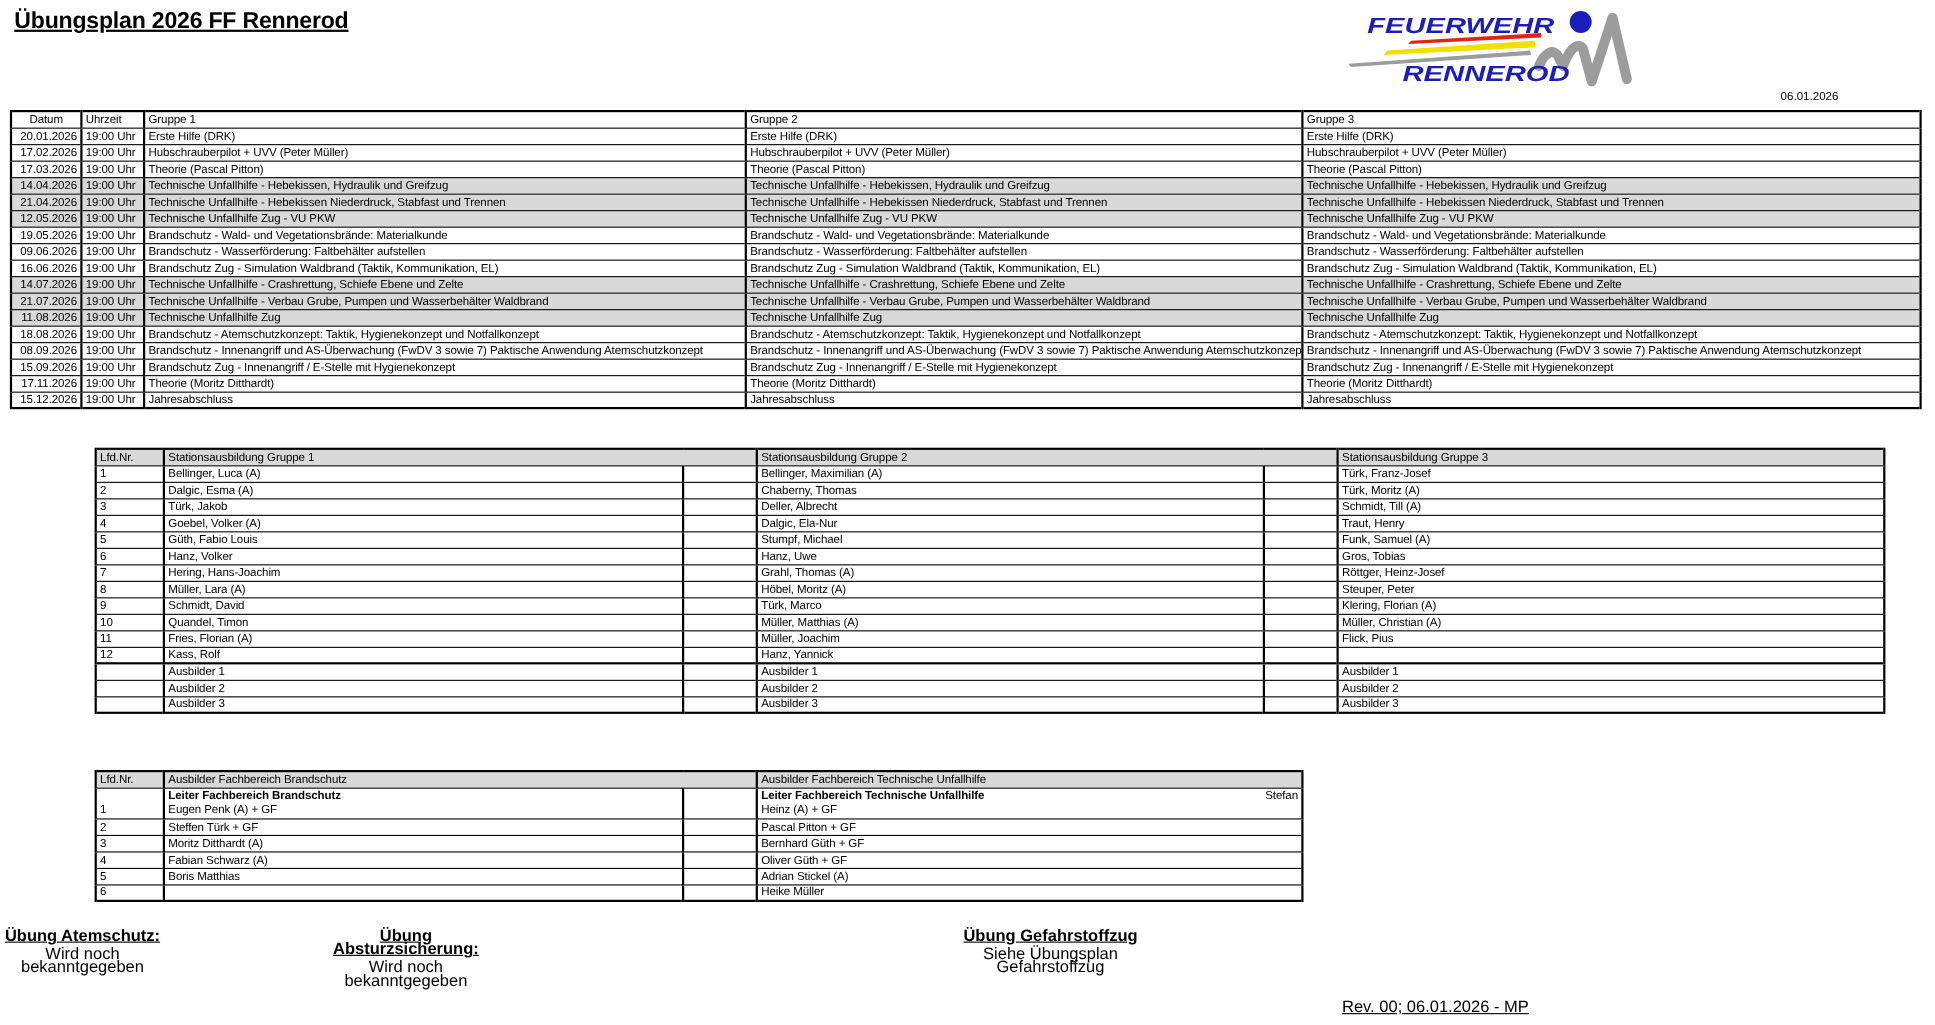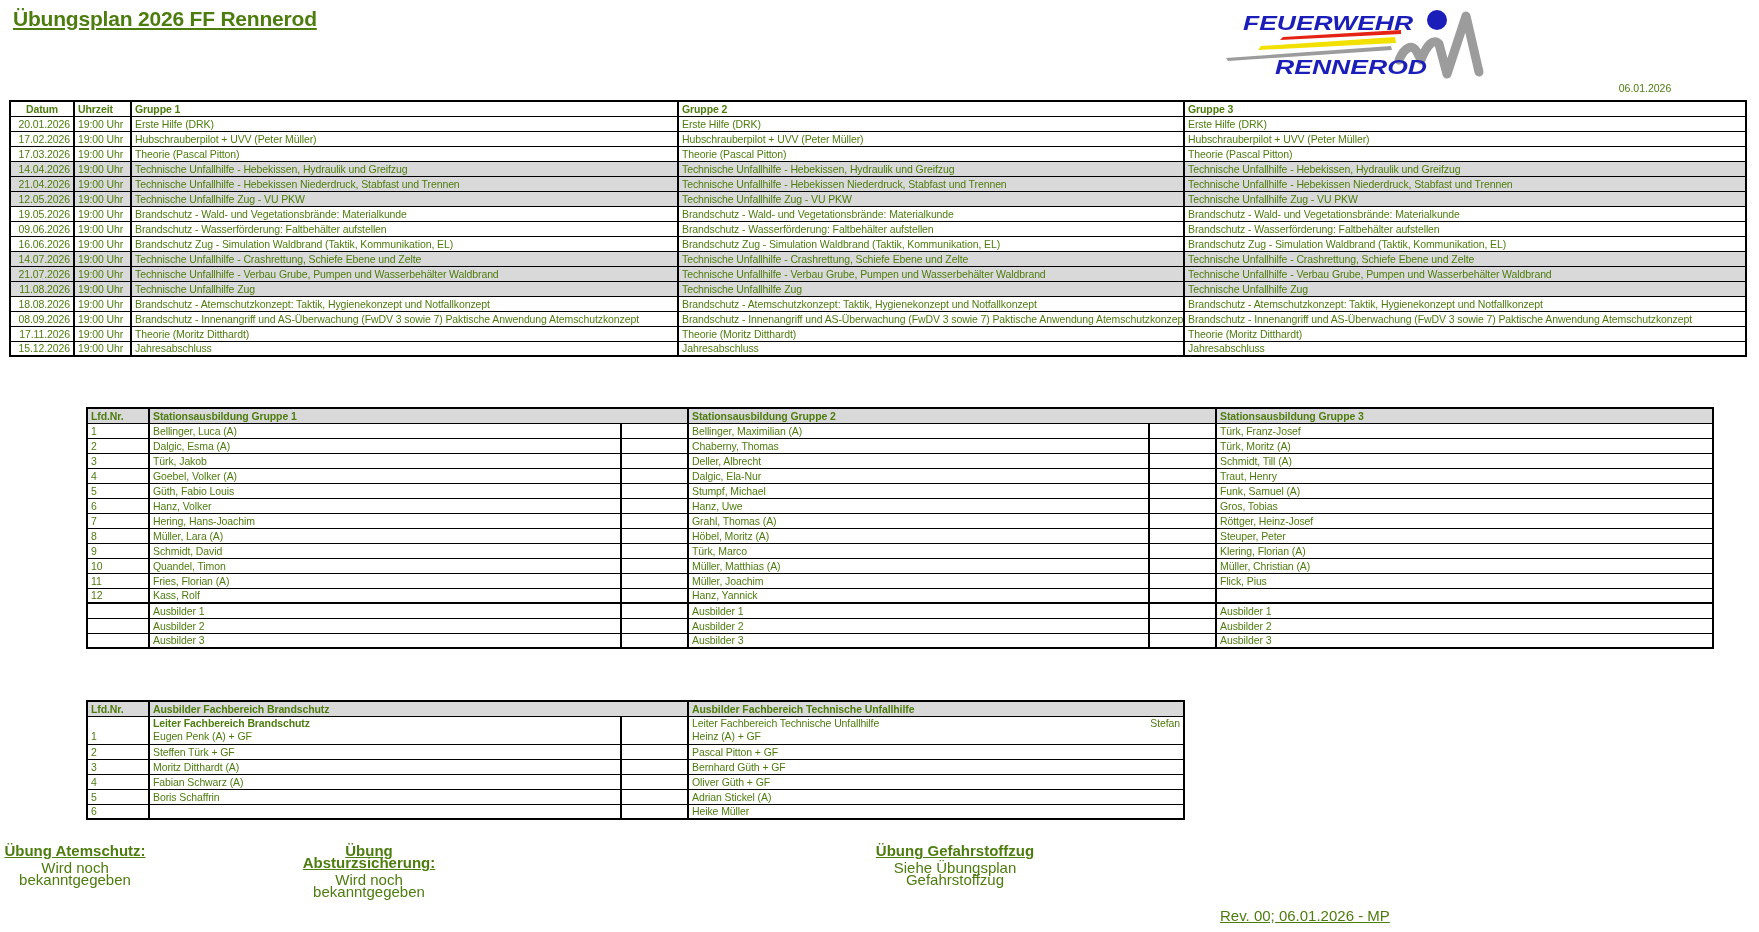--- a/index.html
+++ b/index.html
@@ -1,19 +1,19 @@
 <!DOCTYPE html>
 <html style="--hl-gray: #d9d9d9; --hdr-gray: #d9d9d9; --logo-blue: #1b1eb8; --logo-red: #e42314; --logo-yellow: #f2e000; --logo-gray: #9c9c9c;"><head>
 <meta charset="utf-8">
 <style>
   * { box-sizing: border-box; }
   html,body { margin:0; padding:0; background:#fff; }
   #page {
     position:relative; width:1759px; height:932px; overflow:hidden;
-    background:#fff; color:#4d7c0f;
+    background:#fff; color:#000000;
     font-family:"Liberation Sans", sans-serif;
   }
 
   .doc-title {
     position:absolute; left:13px; top:7px;
     font-size:21px; font-weight:bold; text-decoration:underline;
     letter-spacing:-0.2px; white-space:nowrap;
   }
 
   .logo { position:absolute; left:1223px; top:6px; width:272px; height:76px; }
@@ -23,21 +23,21 @@
     text-align:center; font-size:10.5px;
   }
 
   table.grid { position:absolute; border-collapse:collapse; table-layout:fixed; border:2px solid #000; }
   .grid td, .grid th {
     border:1px solid #000; border-left-width:2px; border-right-width:2px;
     padding:0 3px; font-size:10.5px; letter-spacing:-0.1px;
     white-space:nowrap; overflow:hidden; text-align:left;
     height:15px; line-height:12px; vertical-align:middle; font-weight:normal;
   }
-  .grid th { font-weight:bold;margin-top:48px; }
+  .grid th { font-weight:normal;margin-top:48px; }
 
   
   #schedule { left:9px; top:100px; width:1736px; }
   #schedule thead tr { height:14px; }
   #schedule tbody tr { height:15px; }
   #schedule th.c-datum { text-align:center; }
   #schedule td.date { text-align:right; }
   tr.hl td { background:var(--hl-gray,#d9d9d9); }
 
   
@@ -51,21 +51,21 @@
   
   #ausbilder { left:86px; top:700px; width:1097px; }
   #ausbilder thead tr { height:14px; }
   #ausbilder tbody tr { height:14px; }
   #ausbilder th { background:var(--hdr-gray,#d9d9d9); }
   #ausbilder tr.leader { height:28px; }
   #ausbilder tr.leader td { line-height:13px; }
   #ausbilder td.v-bottom { vertical-align:bottom; padding-bottom:1px; }
   .bold-line { font-weight:bold; }
   .tu-top { display:flex; justify-content:space-between; }
-  .tu-top .t-left { font-weight:normal; }
+  .tu-top .t-left { font-weight:bold; }
   .tu-top .t-right { font-weight:normal; }
 
   
   .note { position:absolute; text-align:center; font-size:15px; }
   .note-title { font-weight:bold; text-decoration:underline; line-height:12px; }
   .note-text { margin-top:5px; line-height:12px; }
   #note-0 { left:0px;   top:845px; width:150px; }
   #note-1 { left:294px; top:845px; width:150px; }
   #note-2 { left:855px; top:845px; width:200px; }
 
@@ -200,20 +200,27 @@
           <td>Brandschutz - Atemschutzkonzept: Taktik, Hygienekonzept und Notfallkonzept</td>
           <td>Brandschutz - Atemschutzkonzept: Taktik, Hygienekonzept und Notfallkonzept</td>
           <td>Brandschutz - Atemschutzkonzept: Taktik, Hygienekonzept und Notfallkonzept</td>
         </tr>
         <tr>
           <td class="date">08.09.2026</td>
           <td>19:00 Uhr</td>
           <td>Brandschutz - Innenangriff und  AS-Überwachung (FwDV 3 sowie 7) Paktische Anwendung Atemschutzkonzept</td>
           <td>Brandschutz - Innenangriff und  AS-Überwachung (FwDV 3 sowie 7) Paktische Anwendung Atemschutzkonzept</td>
           <td>Brandschutz - Innenangriff und  AS-Überwachung (FwDV 3 sowie 7) Paktische Anwendung Atemschutzkonzept</td>
+        </tr>
+        <tr>
+          <td class="date">15.09.2026</td>
+          <td>19:00 Uhr</td>
+          <td>Brandschutz Zug - Innenangriff / E-Stelle mit Hygienekonzept</td>
+          <td>Brandschutz Zug - Innenangriff / E-Stelle mit Hygienekonzept</td>
+          <td>Brandschutz Zug - Innenangriff / E-Stelle mit Hygienekonzept</td>
         </tr>
         <tr>
           <td class="date">17.11.2026</td>
           <td>19:00 Uhr</td>
           <td>Theorie (Moritz Ditthardt)</td>
           <td>Theorie (Moritz Ditthardt)</td>
           <td>Theorie (Moritz Ditthardt)</td>
         </tr>
         <tr>
           <td class="date">15.12.2026</td>
@@ -409,21 +416,21 @@
           <td>Bernhard Güth + GF</td>
         </tr>
         <tr>
           <td class="num">4</td>
           <td>Fabian Schwarz (A)</td>
           <td class="spacer"></td>
           <td>Oliver Güth + GF</td>
         </tr>
         <tr>
           <td class="num">5</td>
-          <td>Boris Schaffrin</td>
+          <td>Boris Matthias</td>
           <td class="spacer"></td>
           <td>Adrian Stickel (A)</td>
         </tr>
         <tr>
           <td class="num">6</td>
           <td></td>
           <td class="spacer"></td>
           <td>Heike Müller</td>
         </tr>
       </tbody>

